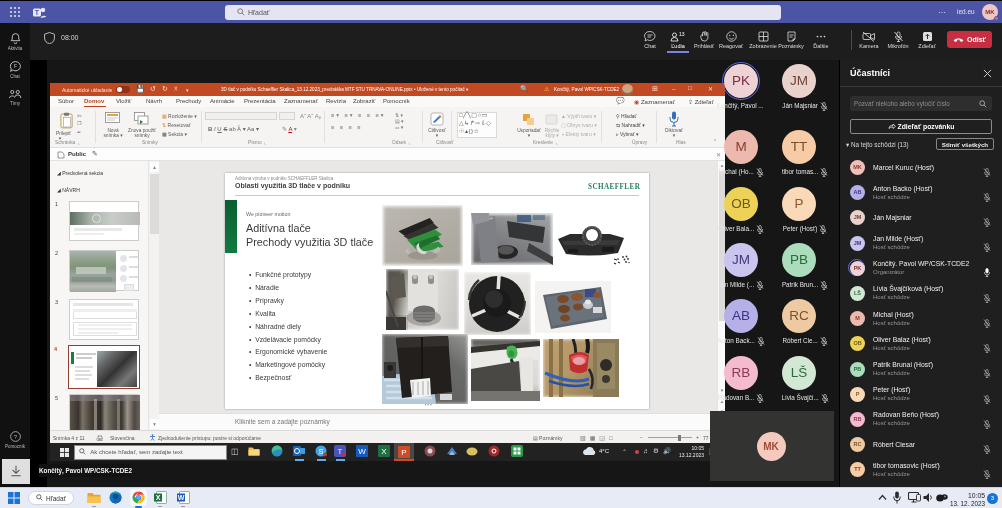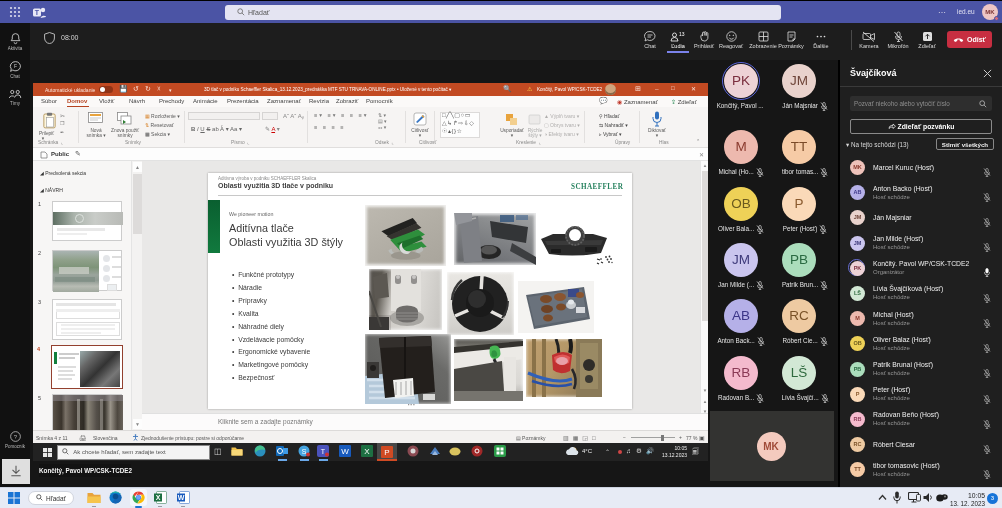--- a/index.html
+++ b/index.html
@@ -9,21 +9,21 @@
 
 #topbar { left:0; top:1; width:1002px; height:22px; background:#4b54a5; }
 #searchpill { left:225px; top:4px; width:556px; height:15px; background:#e4e4f2; border-radius:3px; color:#555; font-size:7px; line-height:15px; padding-left:12px; }
 
 #rail { left:0; top:23px; width:30px; height:464px; background:#111; }
 .railitem { position:absolute; width:30px; text-align:center; color:#bbb; font-size:4.5px; }
 
 #meetbar { left:30px; top:23px; width:972px; height:37px; background:#1d1d1d; }
 .mi { position:absolute; text-align:center; color:#ddd; font-size:5.5px; }
 
-#stage { left:30px; top:60px; width:808px; height:427px; background:#161616; }
+#stage { left:47px; top:60px; width:808px; height:427px; background:#161616; }
 
 #share { left:3px; top:23px; width:675px; height:378px; }
 
 #rpanel { left:839px; top:60px; width:163px; height:427px; background:#1f1f1f; border-left:1px solid #000; }
 
 #taskbar11 { left:0; top:487px; width:1002px; height:21px; background:#e7ebf5; border-top:1px solid #cdd3e0; }
 </style>
 </head>
 <body>
 <div class="abs" id="topbar" style="left:0;top:1px;">
@@ -373,21 +373,21 @@
 
   <div class="abs" style="left:109px;top:78px;width:558px;height:252px;background:#e9e8e7;"></div>
   <div class="abs" id="slide" style="left:175px;top:90px;width:424px;height:236px;background:#fff;box-shadow:0 0 2px rgba(0,0,0,0.35);">
     <span class="abs" style="left:10px;top:3px;font-size:4.5px;color:#8a8a8a;">Aditívna výroba v podniku SCHAEFFLER Skalica</span>
     <span class="abs" style="left:10px;top:9px;font-size:7px;font-weight:bold;color:#404040;">Oblasti využitia 3D tlače v podniku</span>
     <div class="abs" style="left:10px;top:22px;width:404px;height:1px;background:#c8c8c8;"></div>
     <span class="abs" style="left:363px;top:10px;font-size:7.2px;font-weight:bold;color:#27825f;letter-spacing:0.4px;font-family:'Liberation Serif',serif;">SCHAEFFLER</span>
     <div class="abs" style="left:0;top:27px;width:12px;height:53px;background:linear-gradient(180deg,#0a5f30,#117a3e);"></div>
     <span class="abs" style="left:21px;top:38px;font-size:5.3px;color:#666;">We pioneer motion</span>
     <span class="abs" style="left:21px;top:49px;font-size:10.8px;color:#3a3a3a;">Aditívna tlače</span>
-    <span class="abs" style="left:21px;top:63px;font-size:10.8px;color:#3a3a3a;">Oblasti využitia 3D štýly</span>
+    <span class="abs" style="left:21px;top:63px;font-size:10.8px;color:#3a3a3a;">Prechody využitia 3D tlače</span>
     <div class="abs" style="left:24px;top:96px;font-size:6.8px;color:#3a3a3a;line-height:12.9px;">
       •&nbsp; Funkčné prototypy<br>
       •&nbsp; Náradie<br>
       •&nbsp; Prípravky<br>
       •&nbsp; Kvalita<br>
       •&nbsp; Náhradné diely<br>
       •&nbsp; Vzdelávacie pomôcky<br>
       •&nbsp; Ergonomické vybavenie<br>
       •&nbsp; Marketingové pomôcky<br>
       •&nbsp; Bezpečnosť
@@ -741,21 +741,21 @@
         <g fill="none" stroke="#c8c8c8" stroke-width="1.5">
           <rect x="5.5" y="1" width="5" height="9" rx="2.5"></rect>
           <path d="M3 8 v1 a5 5 0 0 0 10 0 V8 M8 14 v3 M5.5 17 h5"></path>
           <path d="M2 1 L14 15" stroke-width="1.7"></path>
         </g>
       </svg></div>
 <div class="abs" style="left:2px;top:351px;width:124px;height:70px;background:#333331;"></div>
 <div class="abs" style="left:48.5px;top:371.5px;width:29px;height:29px;border-radius:50%;background:#f4cabe;color:#a04a38;font-size:10px;font-weight:bold;text-align:center;line-height:29px;">MK</div>
 </div>
 <div class="abs" id="rpanel">
-<span class="abs" style="left:10px;top:8px;font-size:9px;font-weight:bold;color:#fff;">Švajčíková</span>
+<span class="abs" style="left:10px;top:8px;font-size:9px;font-weight:bold;color:#fff;">Účastníci</span>
 <svg class="abs" style="left:143px;top:9px;" width="9" height="9" viewBox="0 0 10 10">
       <path d="M1 1 L9 9 M9 1 L1 9" stroke="#ccc" stroke-width="1.1"></path>
     </svg>
 <div class="abs" style="left:0;top:26px;width:163px;height:1px;background:#3a3a3a;"></div>
 <div class="abs" style="left:10px;top:36px;width:142px;height:15px;background:#2e2e2e;border-radius:2px;color:#8e8e8e;font-size:6.3px;line-height:15px;padding-left:4px;">Pozvať niekoho alebo vytočiť číslo</div>
 <svg class="abs" style="left:139px;top:40px;" width="8" height="8" viewBox="0 0 10 10">
       <circle cx="4" cy="4" r="3" fill="none" stroke="#bbb" stroke-width="1"></circle>
       <path d="M6.3 6.3 L9 9" stroke="#bbb" stroke-width="1"></path>
     </svg>
 <div class="abs" style="left:10px;top:59px;width:142px;height:15px;border:1px solid #8a8a8a;border-radius:2px;color:#fff;font-size:6.8px;font-weight:bold;text-align:center;line-height:13px;"><svg width="8" height="8" viewBox="0 0 16 16" style="vertical-align:-1px;">

